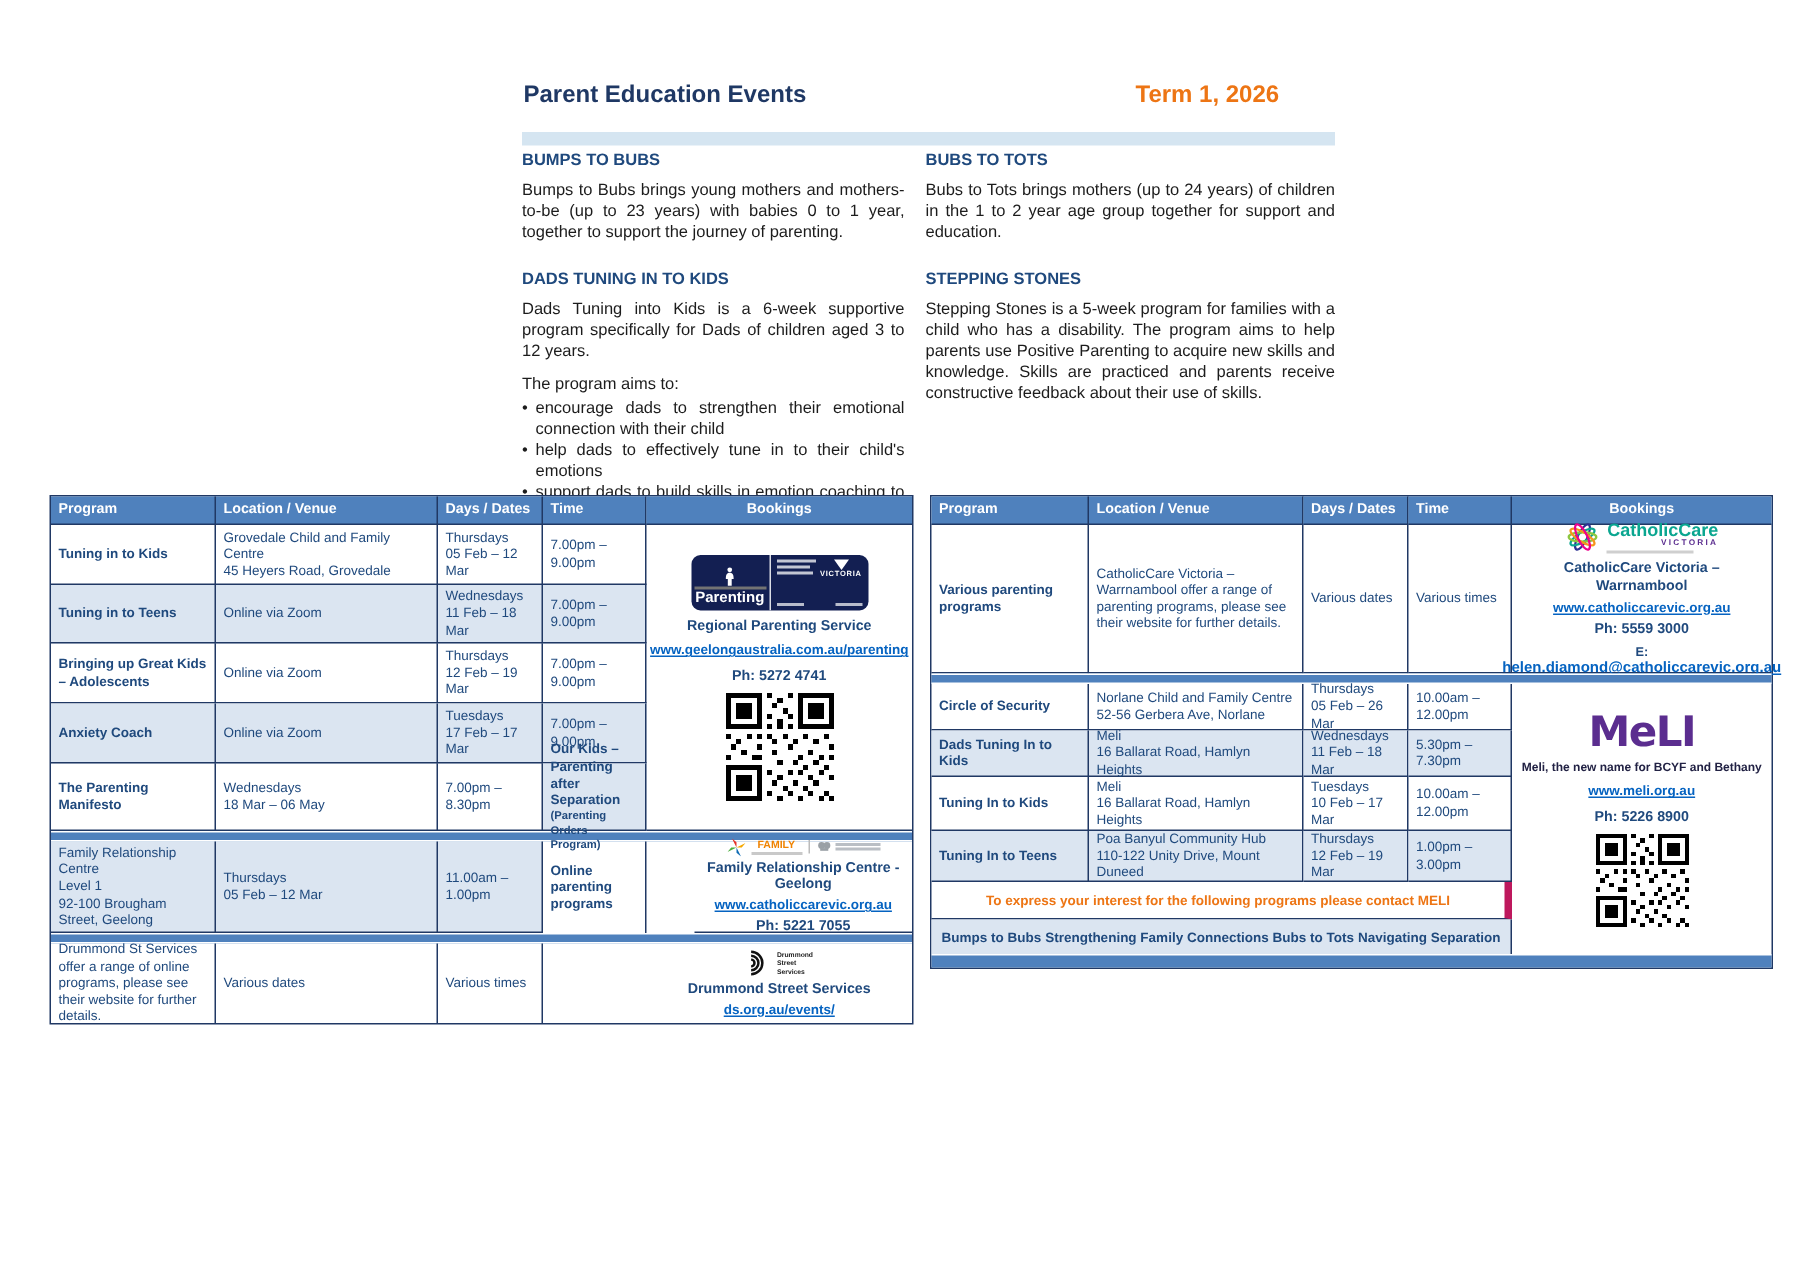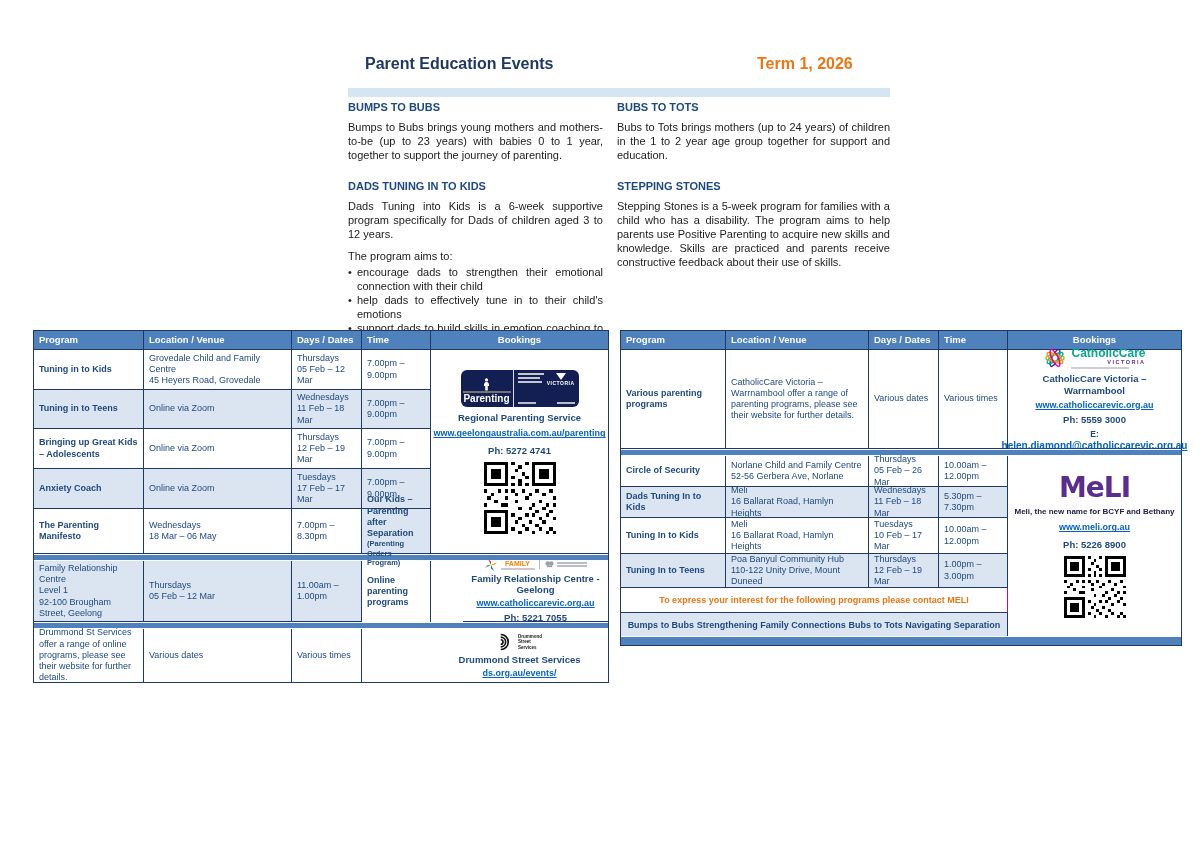--- a/index.html
+++ b/index.html
@@ -1,20 +1,20 @@
 <!DOCTYPE html>
 <html><head>
 <meta charset="utf-8">
 <style>
   html,body{margin:0;padding:0;background:#fff;}
   .page{position:relative;width:1200px;height:849px;background:#fff;overflow:hidden;
         font-family:"Liberation Sans",sans-serif;}
 
   
-  .doc-title{position:absolute;left:365px;top:55px;font-size:16px;font-weight:bold;color:#1f3864;}
+  .doc-title{position:absolute;left:349px;top:55px;font-size:16px;font-weight:bold;color:#1f3864;}
   .term-label{position:absolute;left:757px;top:55px;font-size:16px;font-weight:bold;color:#ed7514;}
   .accent-bar{position:absolute;left:348px;top:88px;width:542px;height:9px;background:#d5e5f1;}
 
   
   .intro-col{position:absolute;top:101px;font-size:11px;color:#1c1c1c;line-height:1.27;text-align:justify;}
   .intro-left{left:348px;width:255px;}
   .intro-right{left:617px;width:273px;}
   .sec-h{color:#1f497d;font-weight:bold;font-size:11px;margin:0 0 6px;text-align:left;}
   .sec-h.mt{margin-top:17px;}
   .intro-col p{margin:0 0 8px;}
@@ -86,21 +86,21 @@
   .cc-sub{color:#5b2d8f;font-weight:bold;font-size:5.5px;letter-spacing:1.5px;align-self:flex-end;line-height:1.4;}
   .cc-tag{height:2px;width:58px;background:#cfcfcf;margin-top:1px;}
 
   
   .meli-word{color:#5b2d8f;font-weight:bold;font-size:28px;line-height:1;font-family:"DejaVu Sans",sans-serif;letter-spacing:-1px;}
   .meli-tag{font-weight:bold;font-size:8px;color:#222244;}
 
   
   .note-row{grid-column:1/5;grid-row:8;display:flex;align-items:center;justify-content:center;
             color:#ed7514;font-weight:bold;font-size:9px;
-            border-right:1px solid #be185d;border-bottom:1px solid #203864;text-align:center;}
+            border-right:5px solid #be185d;border-bottom:1px solid #203864;text-align:center;}
   .progs-row{grid-column:1/5;grid-row:9;background:#dbe5f1;display:flex;align-items:center;
              justify-content:space-evenly;font-weight:bold;font-size:9px;color:#1f497d;
              border-right:1px solid #203864;padding:0 4px;}
 </style>
 </head>
 <body>
 
 <div class="page">
 
   <div class="doc-title">Parent Education Events</div>

